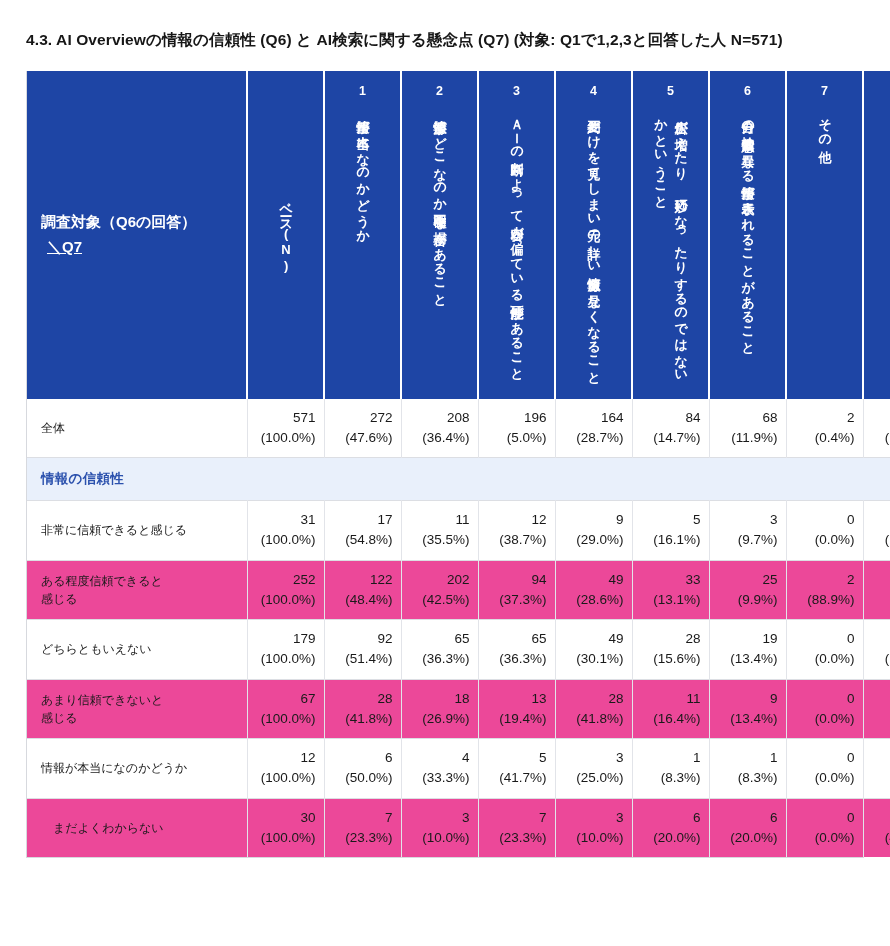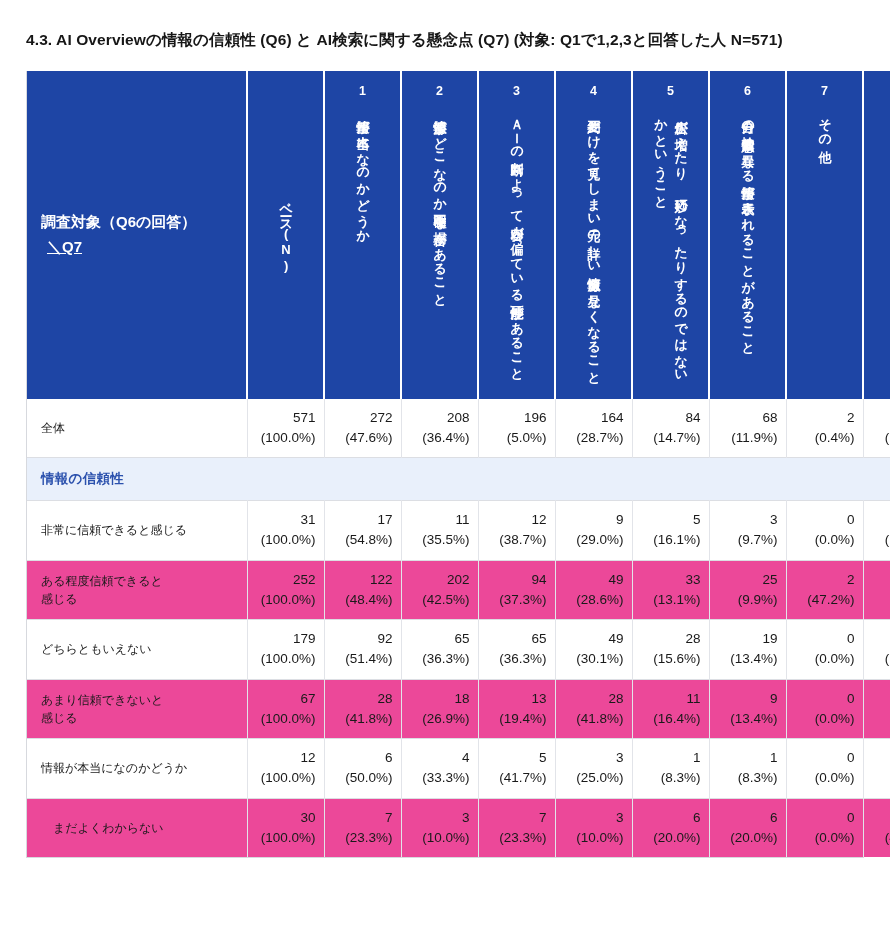--- a/index.html
+++ b/index.html
@@ -343,21 +343,21 @@
             <td class="num">
               <span class="n">33</span>
               <span class="p">(13.1%)</span>
             </td>
             <td class="num">
               <span class="n">25</span>
               <span class="p">(9.9%)</span>
             </td>
             <td class="num">
               <span class="n">2</span>
-              <span class="p">(47.2%)</span>
+              <span class="p">(88.9%)</span>
             </td>
             <td class="num">
               <span class="n">16</span>
               <span class="p">(6.3%)</span>
             </td>
           </tr>
           <tr class="">
             <td class="rowlabel">どちらともいえない</td>
             <td class="num">
               <span class="n">179</span>

